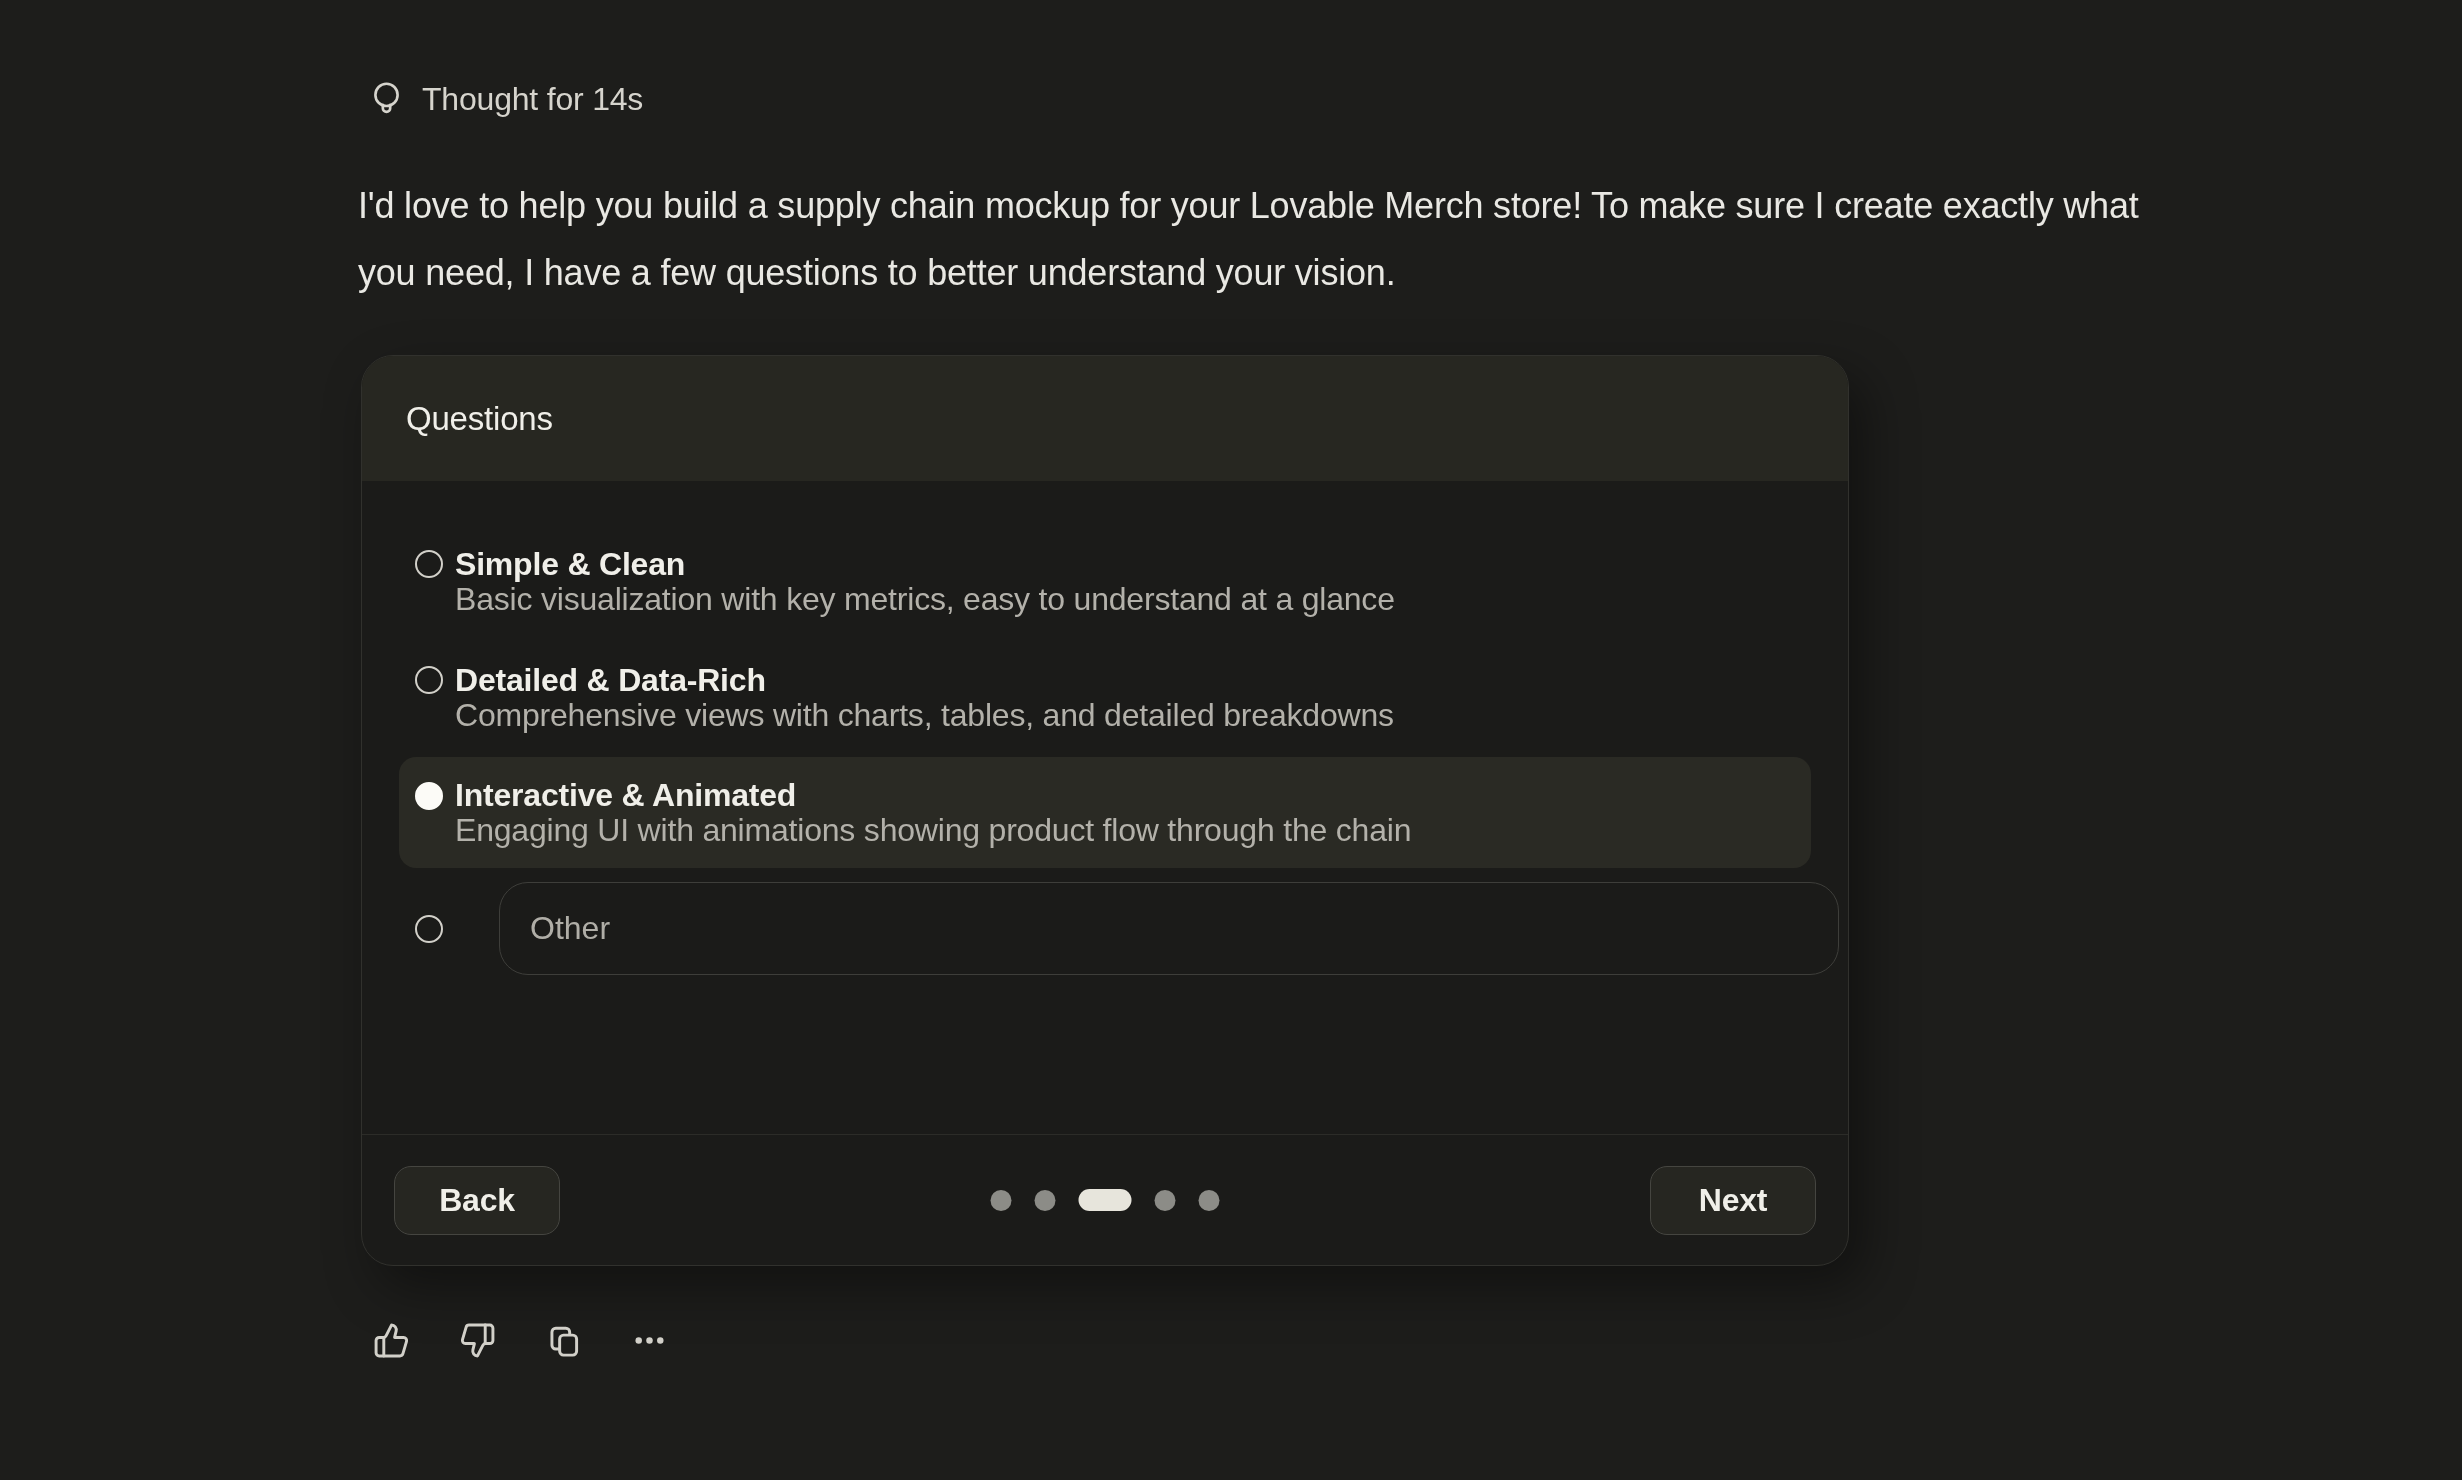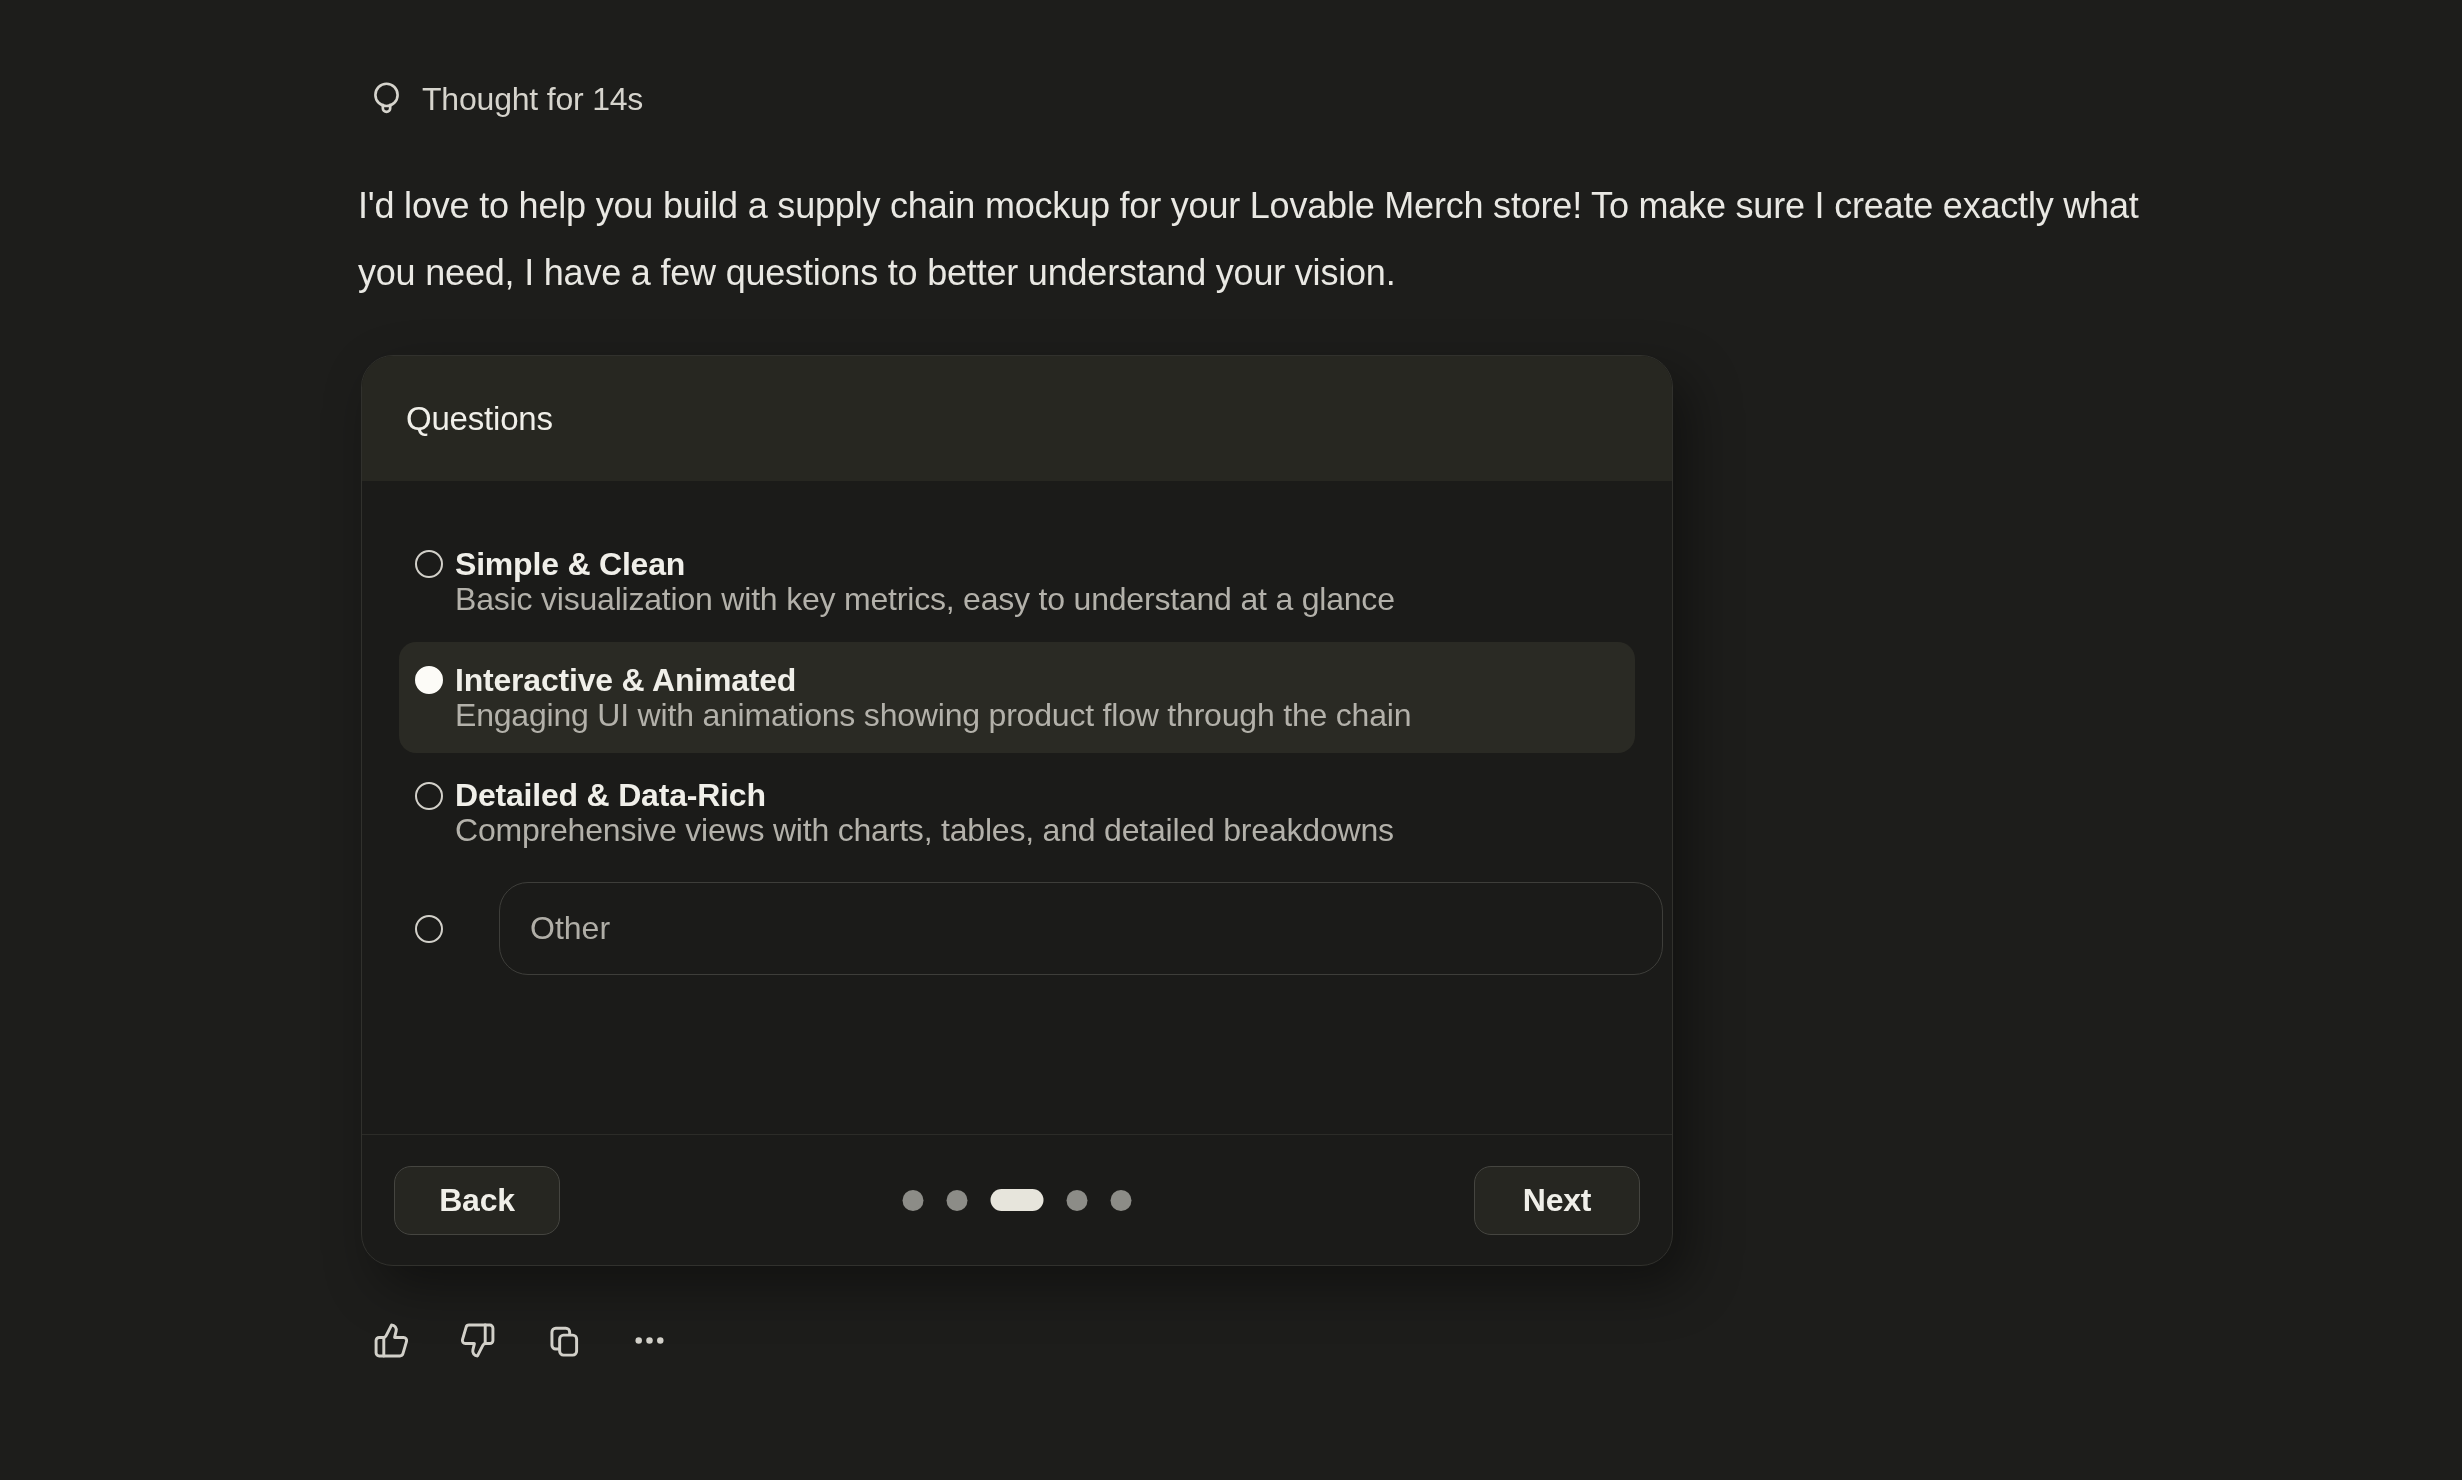--- a/index.html
+++ b/index.html
@@ -24,21 +24,21 @@
   .thought svg{width:37px;height:41px;display:block;stroke:var(--thought-text);fill:none;
     stroke-width:1.7;stroke-linecap:round;stroke-linejoin:round;}
   .thought-label{font-size:32px;letter-spacing:-0.2px;}
   
   .message{
     position:absolute;left:358px;top:172px;width:1834px;
     font-size:36px;line-height:67px;letter-spacing:-0.2px;color:var(--body-text);
   }
   
   .card{
-    position:absolute;left:361px;top:355px;width:1312px;height:911px;
+    position:absolute;left:361px;top:355px;width:1488px;height:911px;
     background:var(--card-bg);border:1.1px solid var(--card-border);border-radius:32px;
     box-shadow:16px 21px 52px rgba(0,0,0,.40);
     display:flex;flex-direction:column;overflow:hidden;
   }
   .card-header{
     height:125px;flex:0 0 125px;background:var(--header-bg);
     display:flex;align-items:center;padding:0 44px;
   }
   .card-title{font-size:33px;font-weight:500;color:var(--bright-text);letter-spacing:-0.2px;}
   .card-body{flex:1 1 auto;padding:45px 37px 0;}
@@ -113,33 +113,33 @@
   <div class="card-body">
 
     <div class="option">
       <span class="radio"></span>
       <span>
         <div class="opt-title">Simple &amp; Clean</div>
         <div class="opt-desc">Basic visualization with key metrics, easy to understand at a glance</div>
       </span>
     </div>
 
+    <div class="option">
+      <span class="radio"></span>
+      <span>
+        <div class="opt-title">Detailed &amp; Data-Rich</div>
+        <div class="opt-desc">Comprehensive views with charts, tables, and detailed breakdowns</div>
+      </span>
+    </div>
+
     <div class="option selected">
       <span class="radio"></span>
       <span>
         <div class="opt-title">Interactive &amp; Animated</div>
         <div class="opt-desc">Engaging UI with animations showing product flow through the chain</div>
-      </span>
-    </div>
-
-    <div class="option">
-      <span class="radio"></span>
-      <span>
-        <div class="opt-title">Detailed &amp; Data-Rich</div>
-        <div class="opt-desc">Comprehensive views with charts, tables, and detailed breakdowns</div>
       </span>
     </div>
 
     <div class="option other">
       <span class="radio"></span>
       <input class="other-input" type="text" placeholder="Other" style="">
     </div>
   </div>
 
   <div class="card-footer">

